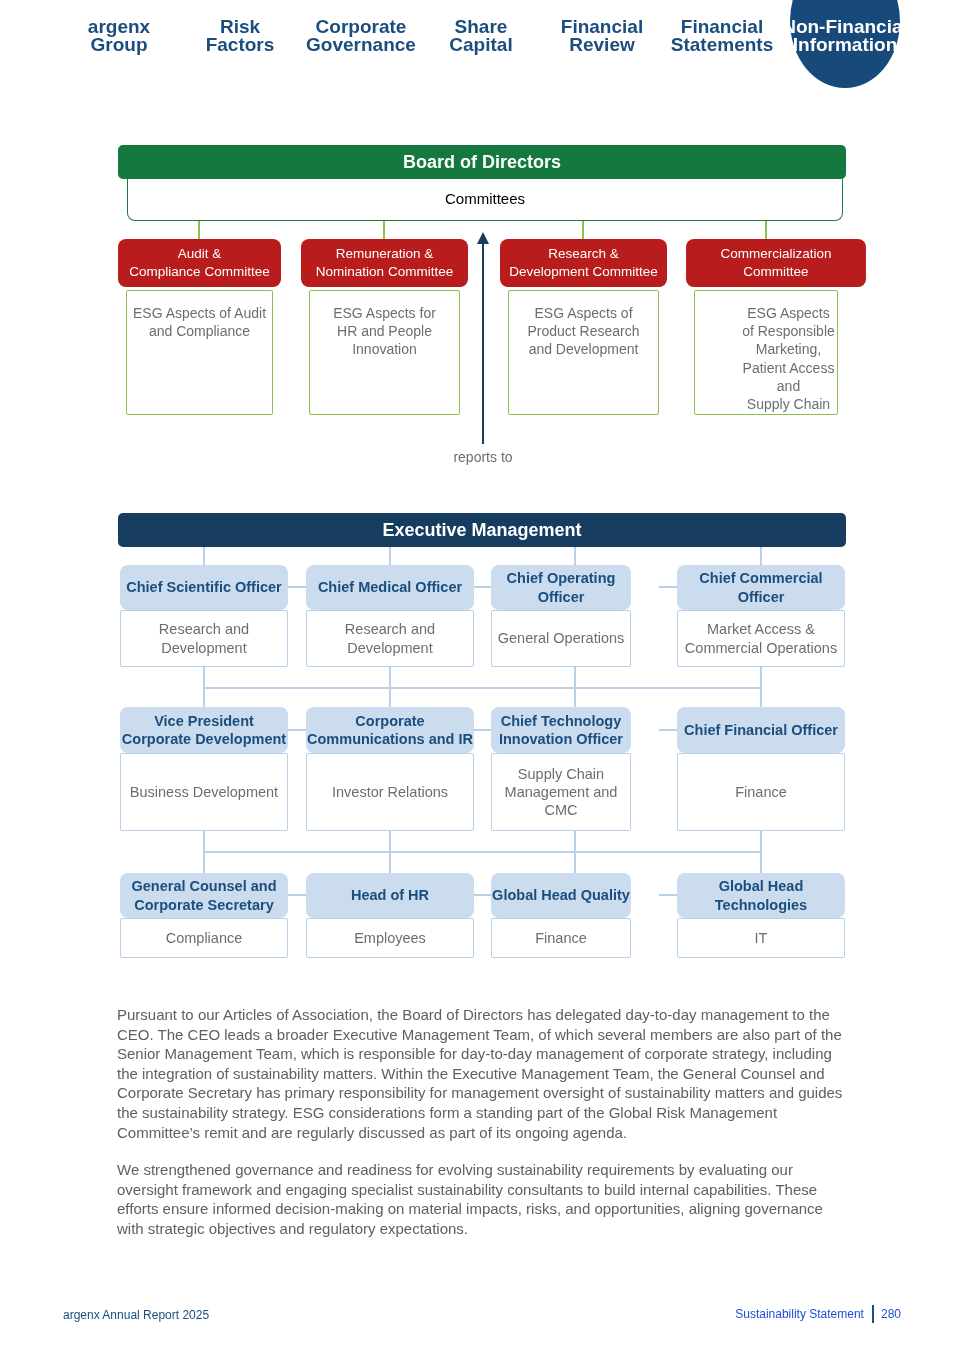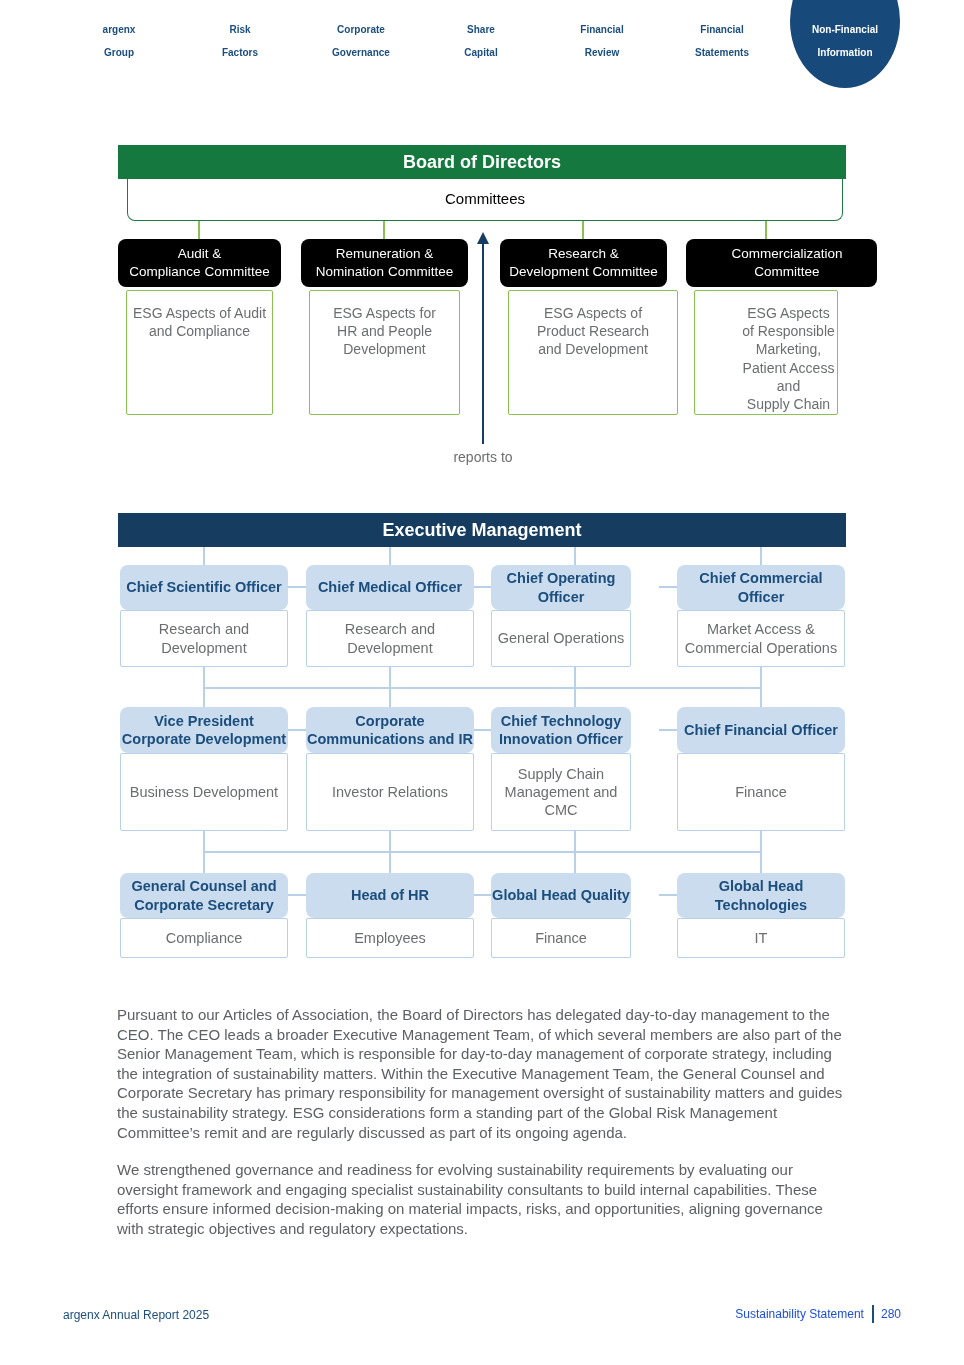--- a/index.html
+++ b/index.html
@@ -3,45 +3,45 @@
 <meta charset="utf-8">
 <style>
   html,body{margin:0;padding:0;}
   body{
     width:964px;height:1365px;background:#ffffff;position:relative;
     font-family:"Liberation Sans", sans-serif;overflow:hidden;
   }
   .abs{position:absolute;}
 
   
-  .nav-item{top:18px;width:132px;text-align:center;font-size:10px;font-weight:600;
-    color:#1b4e7e;line-height:23px;white-space:pre-line;z-index:2;}
+  .nav-item{top:18px;width:132px;text-align:center;font-size:19px;font-weight:600;
+    color:#1b4e7e;line-height:18px;white-space:pre-line;z-index:2;}
   .nav-active{color:#ffffff;}
   .blob{left:790px;top:-46px;width:110px;height:134px;background:#174a7a;border-radius:50%;z-index:1;}
 
   
-  .bar{left:118px;width:728px;height:34px;border-radius:0;color:#fff;font-weight:bold;
+  .bar{left:118px;width:728px;height:34px;border-radius:5px;color:#fff;font-weight:bold;
     font-size:18px;display:flex;align-items:center;justify-content:center;z-index:2;}
   .board{top:145px;background:#14783f;}
   .exec{top:513px;background:#163c60;}
   .committees-box{left:127px;top:177px;width:716px;height:44px;border:1.5px solid #1e7a45;
     border-top:none;border-radius:0 0 8px 8px;display:flex;align-items:center;justify-content:center;
     color:#000000;font-size:15px;font-weight:500;box-sizing:border-box;}
 
   
-  .com{background:#000000;border-radius:8px;color:#fff;font-size:13.5px;font-weight:500;
+  .com{background:#b91c1c;border-radius:8px;color:#fff;font-size:13.5px;font-weight:500;
     display:flex;align-items:center;justify-content:center;text-align:center;line-height:1.3;
     white-space:pre-line;top:239px;height:48px;}
   .com1{left:118px;width:163px;}.com2{left:301px;width:167px;}
-  .com3{left:500px;width:167px;}.com4{left:686px;width:180px;padding-left:11px;}
+  .com3{left:500px;width:167px;}.com4{left:686px;width:180px;}
   .esg{background:#fff;border:1px solid #8cc152;color:#6b6e70;font-size:14px;text-align:center;
     line-height:1.3;white-space:pre-line;top:290px;height:125px;padding-top:13px;
     box-sizing:border-box;border-radius:2px;}
   .esg1{left:126px;width:147px;}.esg2{left:309px;width:151px;}
-  .esg3{left:508px;width:170px;}.esg4{left:694px;width:144px;padding-left:45px;}
+  .esg3{left:508px;width:151px;}.esg4{left:694px;width:144px;padding-left:45px;}
 
   
   .cA{left:120px;width:168px;}.cB{left:306px;width:168px;}
   .cC{left:491px;width:140px;}.cD{left:677px;width:168px;}
   .r1t{top:565px;height:45px;}.r1s{top:610px;height:57px;}
   .r2t{top:707px;height:46px;}.r2s{top:753px;height:78px;}
   .r3t{top:873px;height:45px;}.r3s{top:918px;height:40px;}
   .role{background:#cadced;border-radius:8px;color:#1b4e7e;font-weight:600;font-size:14.5px;
     display:flex;align-items:center;justify-content:center;text-align:center;line-height:1.25;
     white-space:pre-line;z-index:2;}
@@ -99,21 +99,21 @@
 Nomination Committee</div>
 <div class="abs com com3">Research &amp;
 Development Committee</div>
 <div class="abs com com4">Commercialization
 Committee</div>
 
 <div class="abs esg esg1">ESG Aspects of Audit
 and Compliance</div>
 <div class="abs esg esg2">ESG Aspects for
 HR and People
-Development</div>
+Innovation</div>
 <div class="abs esg esg3">ESG Aspects of
 Product Research
 and Development</div>
 <div class="abs esg esg4">ESG Aspects
 of Responsible
 Marketing,
 Patient Access and
 Supply Chain</div>
 
 <div class="abs arrowhead"></div>

